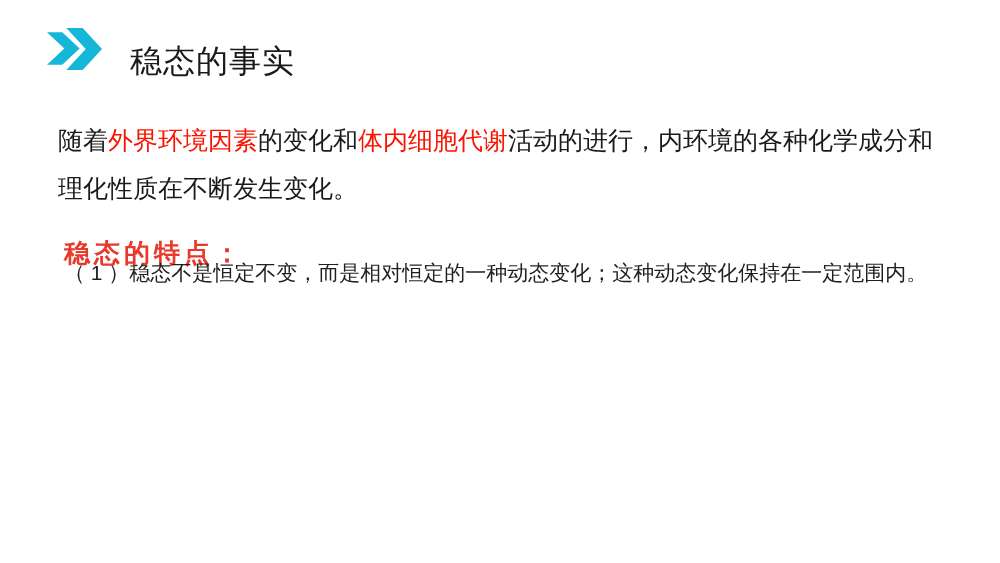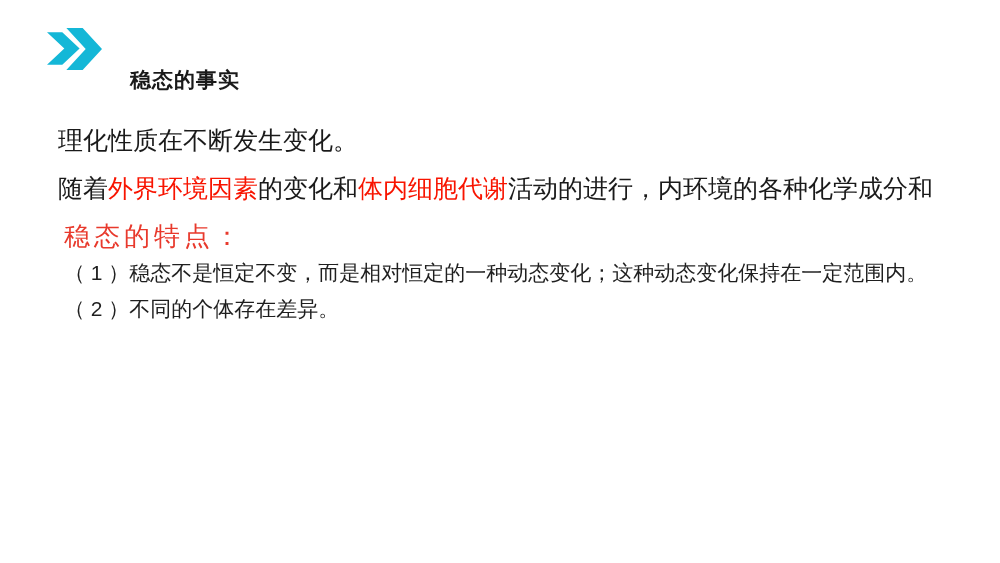--- a/index.html
+++ b/index.html
@@ -22,48 +22,48 @@
   .icon-chevrons {
     position: absolute;
     left: 47px;
     top: 28px;
     width: 55px;
     height: 42px;
   }
   .slide-title {
     position: absolute;
     left: 130px;
-    top: 46px;
-    font-size: 21px;
+    top: 20px;
+    font-size: 32px;
     line-height: 40px;
-    font-weight: 700;
+    font-weight: 400;
     color: #1a1a1a;
     letter-spacing: 1px;
     white-space: nowrap;
   }
   .intro {
     position: absolute;
     left: 58px;
     top: 116px;
     width: 900px;
     font-size: 25px;
     line-height: 48px;
     color: #1a1a1a;
   }
   .intro p {
     margin: 0;
     white-space: nowrap;
   }
   .features-heading {
     position: absolute;
     left: 64px;
-    top: 198px;
+    top: 215px;
     font-size: 26px;
     line-height: 32px;
-    font-weight: 400;
+    font-weight: 700;
     letter-spacing: 4px;
     color: #e8392c;
     white-space: nowrap;
   }
   .features-list {
     position: absolute;
     left: 64px;
     top: 255px;
     margin: 0;
     padding: 0;
@@ -82,24 +82,23 @@
 <div class="slide">
 
   <svg class="icon-chevrons" viewBox="0 0 54 41" aria-hidden="true">
     <polygon class="accent-fill" points="0,4 15,4 32,20 15,36 0,36 17,20" fill="#14b7d7"></polygon>
     <polygon class="accent-fill" points="19,0 35,0 54,20.5 35,41 19,41 38,20.5" fill="#14b7d7"></polygon>
   </svg>
 
   <h1 class="slide-title" style="color: rgb(26, 26, 26);">稳态的事实</h1>
 
   <div class="intro">
+    <p><span style="color: rgb(26, 26, 26);">随着</span><span style="color: rgb(248, 20, 0);">外界环境因素</span><span style="color: rgb(26, 26, 26);">的变化和</span><span style="color: rgb(248, 20, 0);">体内细胞代谢</span><span style="color: rgb(26, 26, 26);">活动的进行，内环境的各种化学成分和</span></p>
     <p><span style="color: rgb(26, 26, 26);">理化性质在不断发生变化。</span></p>
-    <p><span style="color: rgb(26, 26, 26);">随着</span><span style="color: rgb(248, 20, 0);">外界环境因素</span><span style="color: rgb(26, 26, 26);">的变化和</span><span style="color: rgb(248, 20, 0);">体内细胞代谢</span><span style="color: rgb(26, 26, 26);">活动的进行，内环境的各种化学成分和</span></p>
   </div>
 
   <h2 class="features-heading" style="color: rgb(232, 57, 44);">稳态的特点：</h2>
 
   <ul class="features-list">
       <li>（ 1 ）稳态不是恒定不变，而是相对恒定的一种动态变化；这种动态变化保持在一定范围内。</li>
-      <li>（ 2 ）不同的个体存在差异。</li>
     </ul>
 
 </div>
 
 </body></html>

